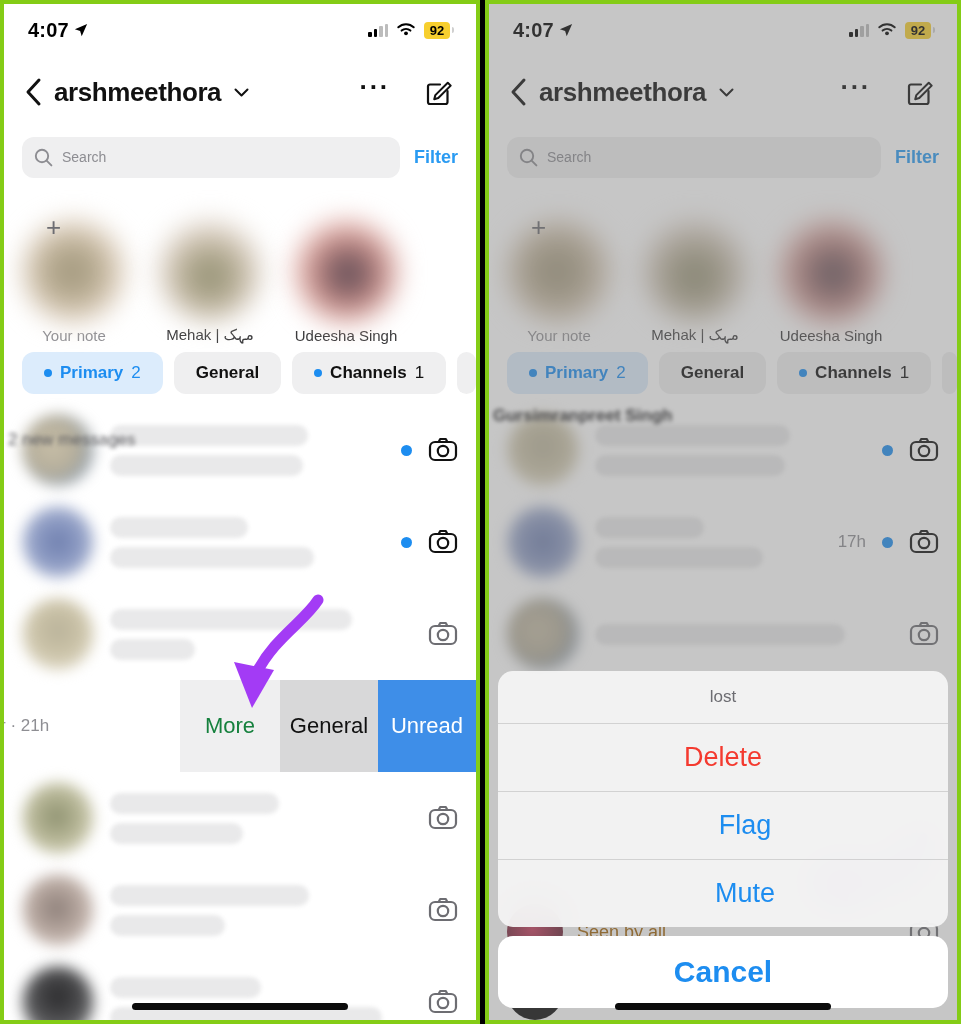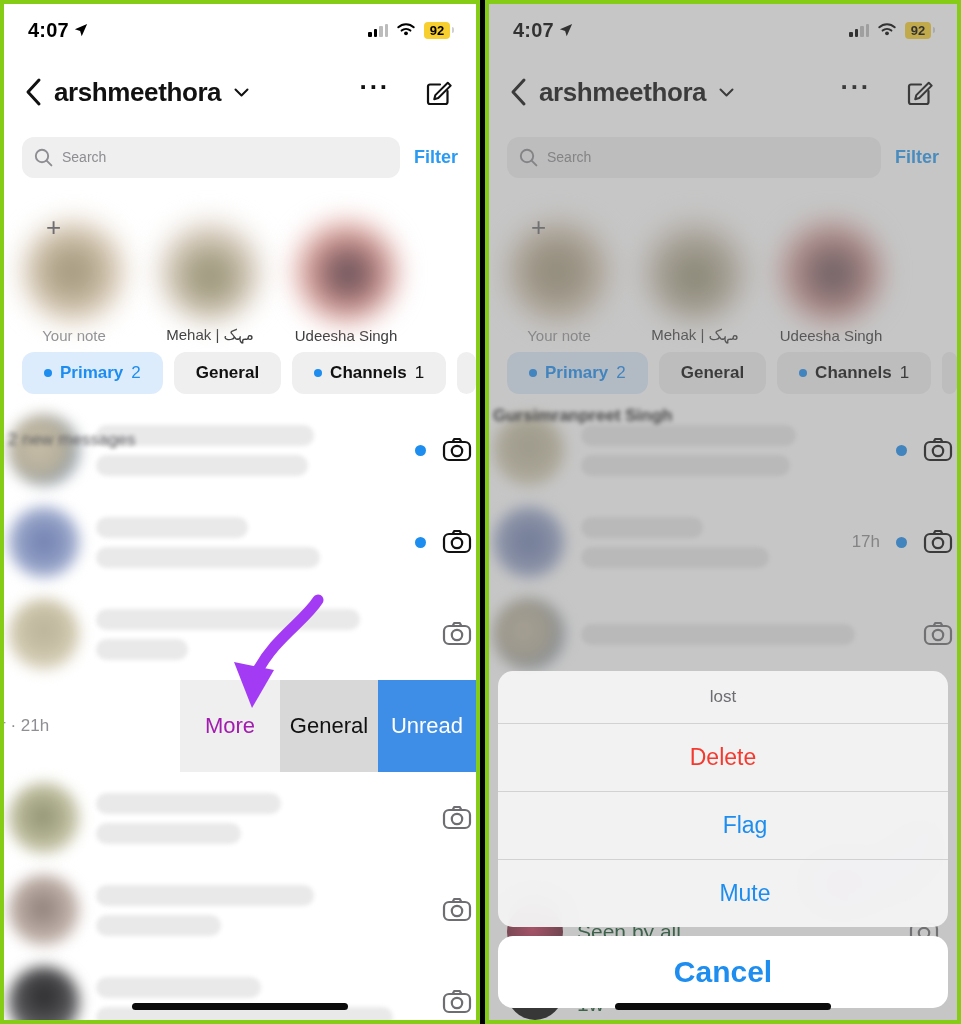--- a/index.html
+++ b/index.html
@@ -102,21 +102,21 @@
     align-items:center; justify-content:center; gap:8px; padding:0 22px;
     font-size:17px; font-weight:700; color:#111; white-space:nowrap;
   }
   .tab.active{ background:#dcecfc; color:#1d8df0; }
   .tab .dot{ width:8px; height:8px; border-radius:50%; background:#1d8df0; flex:none; }
   .tab .cnt{ font-weight:400; }
   .tab.partial{ width:30px; padding:0; overflow:hidden; }
 
   
   .list{ position:relative; }
-  .row{ display:flex; align-items:center; height:92px; padding:0 4px; gap:16px;
+  .row{ display:flex; align-items:center; height:92px; padding:0 18px; gap:16px;
         position:relative; }
   .avatar{ width:72px; height:72px; border-radius:50%; flex:none; filter:blur(7px); }
   .av1{ background:radial-gradient(circle at 42% 45%, #c8bfa8 0%, #b5ae9b 45%, #8fa0b4 78%, #6f7f92 100%),
         radial-gradient(circle at 5% 40%, #d7b3e8 0%, rgba(255,255,255,0) 60%); }
   .av2{ background:radial-gradient(circle at 50% 50%, #6f7fae 0%, #8e9cc4 45%, #b9c2d9 78%, #d5d9e6 100%); }
   .av3{ background:radial-gradient(circle at 50% 45%, #b9b29a 0%, #c9c1a6 40%, #dcd5c0 72%, #efe9dc 100%),
         radial-gradient(circle at 6% 60%, #caa6e0 0%, rgba(255,255,255,0) 55%); }
   .av4{ background:radial-gradient(circle at 48% 48%, #8e9170 0%, #b4b494 42%, #d6d3bb 75%, #eeead9 100%); }
   .av5{ background:radial-gradient(circle at 48% 48%, #8d7f79 0%, #b3a49c 42%, #d4c6bf 75%, #eae0db 100%),
         radial-gradient(circle at 6% 62%, #c9a8e2 0%, rgba(255,255,255,0) 52%); }
@@ -125,54 +125,54 @@
   .rowtext{ flex:1; display:flex; flex-direction:column; gap:9px; min-width:0; }
   .redact{ height:21px; border-radius:11px; background:#e9e9ea; filter:blur(2px); }
   .ghost{ position:absolute; font-size:17px; color:#5d5d61; filter:blur(2.2px); }
   .bluedot{ width:11px; height:11px; border-radius:50%; background:#1d8df0; flex:none; }
   .cam{ width:30px; height:30px; flex:none; }
   .rowtime{ font-size:17px; color:#8e8e93; white-space:nowrap; }
 
   
   .swipe{ position:absolute; right:0; top:0; height:92px; display:flex; z-index:5; }
   .sw{ display:flex; align-items:center; justify-content:center; font-size:22px; }
-  .sw.more{ background:#efeff0; color:#a21caf; width:100px; }
+  .sw.more{ background:#efeff0; color:#15803d; width:100px; }
   .sw.general{ background:#d8d8d9; color:#111; width:98px; }
   .sw.unread{ background:#3e8ee8; color:#fff; width:98px; }
   .swipe-row{ position:relative; height:92px; display:flex; align-items:center;
               padding:0 18px; gap:16px; overflow:hidden; }
   .swipe-left-text{ position:absolute; left:-4px; top:50%; transform:translateY(-50%);
                     font-size:17px; color:#8e8e93; }
 
   
   .arrow{ position:absolute; z-index:30; pointer-events:none; }
 
   
   .sheet-wrap{ position:absolute; left:0; right:0; bottom:0; z-index:50;
                padding:0 9px 12px 9px; }
   .sheet{
     background:rgba(244,244,244,0.94); border-radius:15px; overflow:hidden;
     backdrop-filter:blur(18px);
   }
   .sheet-title{ height:52px; display:flex; align-items:center; justify-content:center;
                 font-size:17px; color:#6d6d72; }
   .sheet-item{ height:68px; display:flex; align-items:center; justify-content:center;
-               font-size:23px; border-top:1px solid rgba(0,0,0,.13); }
+               font-size:27px; border-top:1px solid rgba(0,0,0,.13); }
   .sheet-item.destructive{ color:#f43a2f; }
   .sheet-item.normal{ color:#1d8df0;padding-left:44px; }
   .sheet-cancel{
     margin-top:9px; background:#fff; border-radius:15px; height:72px;
     display:flex; align-items:center; justify-content:center;
     font-size:30px; font-weight:700; color:#1d8df0;
   }
 
   
   .behind-row{ display:flex; align-items:center; height:60px; padding:0 18px; gap:14px; }
   .thumb-sq{ width:56px; height:56px; border-radius:50%; flex:none; overflow:hidden; }
-  .caption{ font-size:21px; color:#14532d; flex:1; }
+  .caption{ font-size:18px; color:#a16207; flex:1; }
 
   
   .home-ind{
     position:absolute; bottom:10px; left:50%; transform:translateX(-50%);
     width:216px; height:7px; border-radius:4px; background:#0b0b0b; z-index:60;
   }
 </style>
 </head>
 <body>
 

